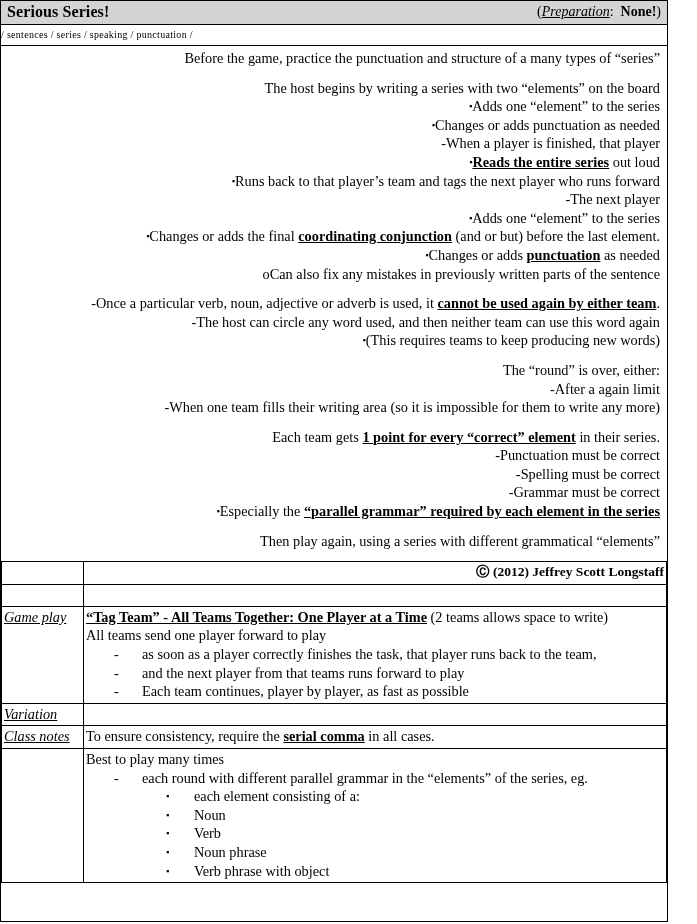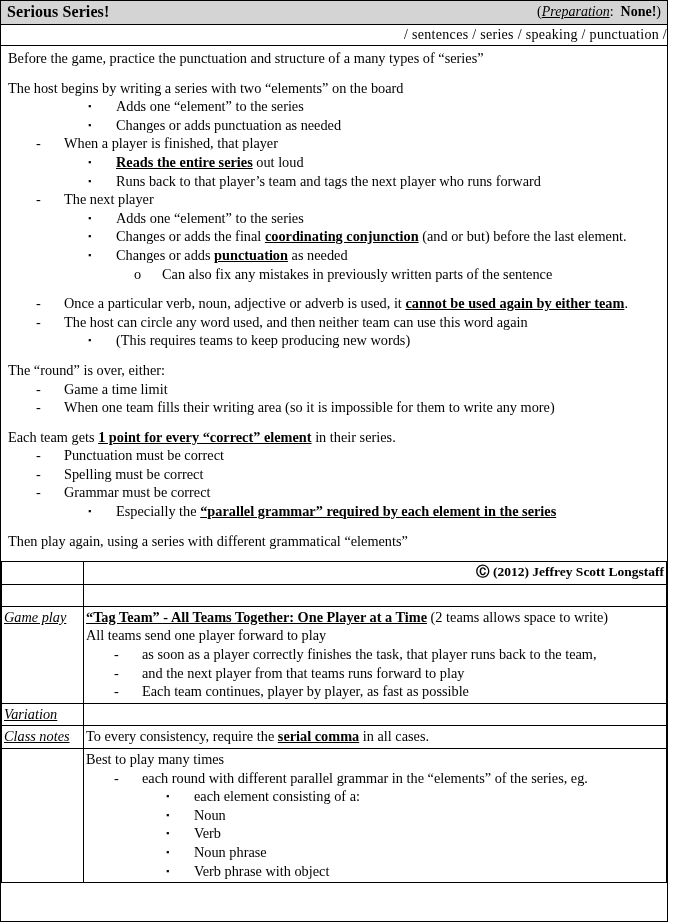--- a/index.html
+++ b/index.html
@@ -44,34 +44,34 @@
   }
   .prep-label {
     font-style: italic;
     text-decoration: underline;
   }
   .prep-value {
     font-weight: bold;
   }
   .tags-row {
     border-bottom: 1px solid #000000;
-    text-align: right;
-    font-size: 14px;
+    text-align: left;
+    font-size: 10px;
     height: 21px;
     line-height: 20px;
     box-sizing: border-box;
     letter-spacing: 0.3px;
-    padding-left: 44px;
   }
   
   .body-area {
     padding: 3px 7px 0 7px;
     font-size: 14.3px;
     line-height: 18.6px;
     flex: none;
+    text-align: right;
   }
   .ln { white-space: nowrap; }
   .blank { height: 11px; }
   .bu { font-weight: bold; text-decoration: underline; }
 
   
   .lv0 { padding-left: 0px; }
   .lv1 { padding-left: 28px; }
   .lv2 { padding-left: 80px; }
   .lv3 { padding-left: 126px; }
@@ -163,21 +163,21 @@
     <div class="ln lv1"><span class="bullet-dash">-</span><span>Once a particular verb, noun, adjective or adverb is used, it </span><span class="bu">cannot be used again by either team</span><span>.</span></div>
 
     <div class="ln lv1"><span class="bullet-dash">-</span><span>The host can circle any word used, and then neither team can use this word again</span></div>
 
     <div class="ln lv2"><span class="bullet-sq"><span class="bullet-sq-glyph">▪</span></span><span>(This requires teams to keep producing new words)</span></div>
 
     <div class="blank"></div>
 
     <div class="ln lv0">The “round” is over, either:</div>
 
-    <div class="ln lv1"><span class="bullet-dash">-</span><span>Game a time limit</span></div>
+    <div class="ln lv1"><span class="bullet-dash">-</span><span>After a again limit</span></div>
 
     <div class="ln lv1"><span class="bullet-dash">-</span><span>When one team fills their writing area (so it is impossible for them to write any more)</span></div>
 
     <div class="blank"></div>
 
     <div class="ln lv0"><span>Each team gets </span><span class="bu">1 point for every “correct” element</span><span> in their series.</span></div>
 
     <div class="ln lv1"><span class="bullet-dash">-</span><span>Punctuation must be correct</span></div>
 
     <div class="ln lv1"><span class="bullet-dash">-</span><span>Spelling must be correct</span></div>
@@ -217,21 +217,21 @@
           <div class="cell-line lv1"><span class="bullet-dash">-</span><span>Each team continues, player by player, as fast as possible</span></div>
         </td>
       </tr>
       <tr>
         <td class="label-cell"><span>Variation</span></td>
         <td></td>
       </tr>
       <tr>
         <td class="label-cell"><span>Class notes</span></td>
         <td>
-          <div class="cell-line"><span>To every consistency, require the </span><span class="bu">serial comma</span><span> in all cases.</span></div>
+          <div class="cell-line"><span>To ensure consistency, require the </span><span class="bu">serial comma</span><span> in all cases.</span></div>
         </td>
       </tr>
       <tr>
         <td></td>
         <td>
           <div class="cell-line">Best to play many times</div>
           <div class="cell-line lv1"><span class="bullet-dash">-</span><span>each round with different parallel grammar in the “elements” of the series, eg.</span></div>
           <div class="cell-line lv2"><span class="bullet-sq"><span class="bullet-sq-glyph">▪</span></span><span>each element consisting of a:</span></div>
           <div class="cell-line lv2"><span class="bullet-sq"><span class="bullet-sq-glyph">▪</span></span><span>Noun</span></div>
           <div class="cell-line lv2"><span class="bullet-sq"><span class="bullet-sq-glyph">▪</span></span><span>Verb</span></div>

